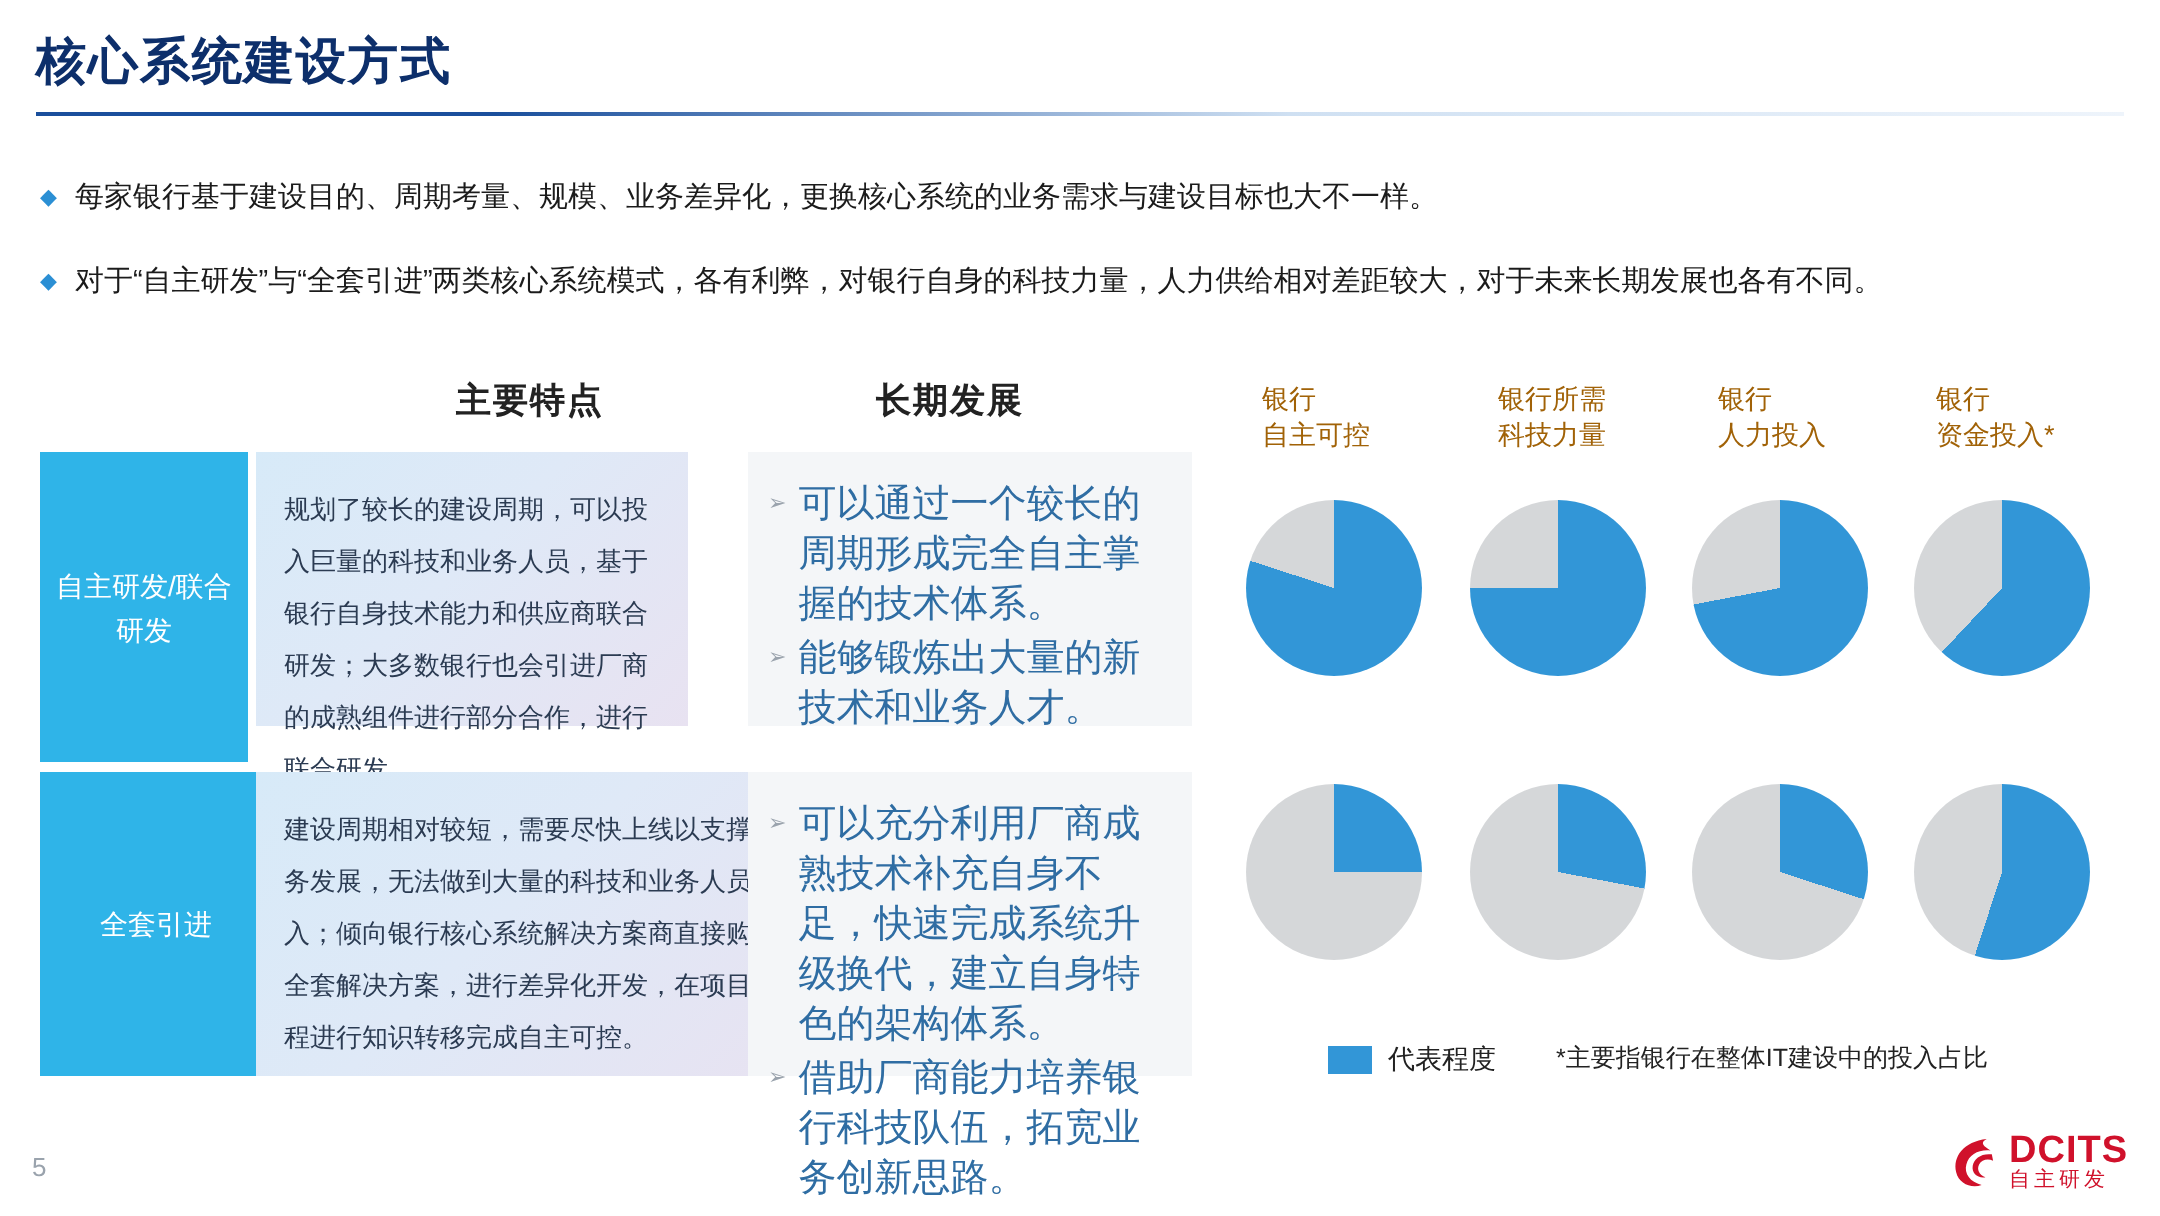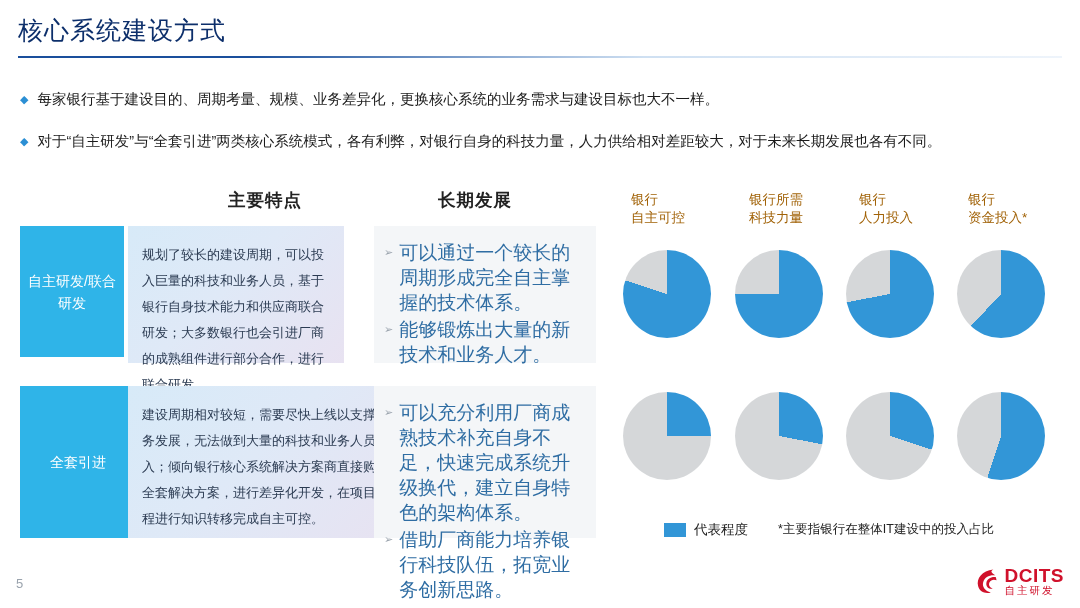--- a/index.html
+++ b/index.html
@@ -9,21 +9,21 @@
     background: #ffffff;
     font-family: "Liberation Sans", sans-serif;
     position: relative;
     overflow: hidden;
   }
   
   #title {
     position: absolute;
     left: 18px; top: 14px;
     font-size: 25px;
-    font-weight: normal;
+    font-weight: bold;
     color: #0d2f6b;
     letter-spacing: 1px;
   }
   #title-rule {
     position: absolute;
     left: 18px; top: 56px;
     width: 1044px; height: 2px;
     background: linear-gradient(to right, #1a4f9c 0%, #1a4f9c 22%, #cfe0f2 60%, #eef4fb 100%);
   }
   
@@ -75,21 +75,21 @@
     background: #2fb4e8;
     color: #ffffff;
     font-size: 14px;
     display: flex;
     align-items: center;
     justify-content: center;
     text-align: center;
     line-height: 22px;
     padding: 4px 6px;
   }
-  #lbl-0 { left: 20px; top: 226px; width: 104px; height: 131px; }
+  #lbl-0 { left: 20px; top: 226px; width: 104px; height: 155px; }
   #lbl-1 { left: 20px; top: 386px; width: 116px; height: 152px; }
 
   
   .feat-cell {
     position: absolute;
     padding: 16px 14px 10px 14px;
     font-size: 13px;
     line-height: 26px;
     color: #2b3b52;
   }

